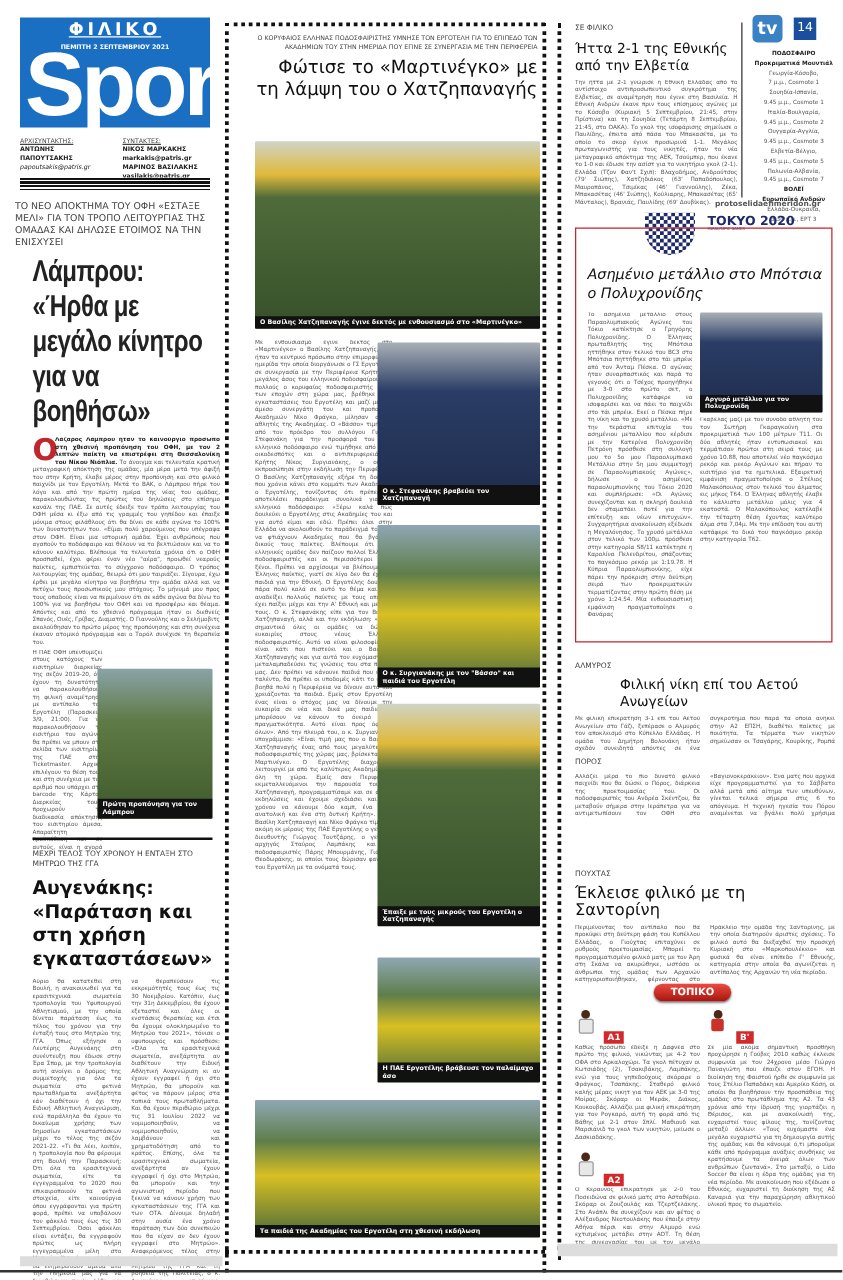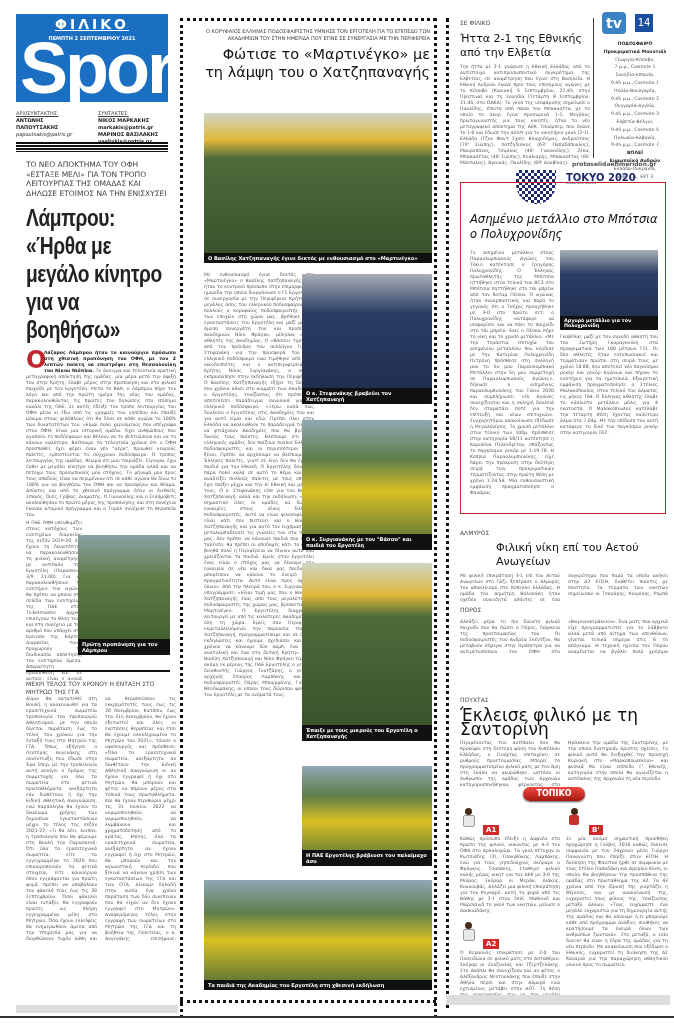--- a/index.html
+++ b/index.html
@@ -80,36 +80,37 @@
   </div>
   <div class="r">
     <div class="lbl">ΣΥΝΤΑΚΤΕΣ:</div>
     <div style="font-weight:bold">ΝΙΚΟΣ ΜΑΡΚΑΚΗΣ  markakis@patris.gr</div>
     <div style="font-weight:bold">ΜΑΡΙΝΟΣ ΒΑΣΙΛΑΚΗΣ  vasilakis@patris.gr</div>
   </div>
 </div>
 <div class="stripes"></div>
 
 <div class="col left" style="top:160px;">
-  <div class="kicker" style="margin-left:14px;">ΤΟ ΝΕΟ ΑΠΟΚΤΗΜΑ ΤΟΥ ΟΦΗ «ΕΣΤΑΞΕ ΜΕΛΙ» ΓΙΑ ΤΟΝ ΤΡΟΠΟ ΛΕΙΤΟΥΡΓΙΑΣ ΤΗΣ ΟΜΑΔΑΣ ΚΑΙ ΔΗΛΩΣΕ ΕΤΟΙΜΟΣ ΝΑ ΤΗΝ ΕΝΙΣΧΥΣΕΙ</div>
+  <div class="kicker" style="">ΤΟ ΝΕΟ ΑΠΟΚΤΗΜΑ ΤΟΥ ΟΦΗ «ΕΣΤΑΞΕ ΜΕΛΙ» ΓΙΑ ΤΟΝ ΤΡΟΠΟ ΛΕΙΤΟΥΡΓΙΑΣ ΤΗΣ ΟΜΑΔΑΣ ΚΑΙ ΔΗΛΩΣΕ ΕΤΟΙΜΟΣ ΝΑ ΤΗΝ ΕΝΙΣΧΥΣΕΙ</div>
   <div class="headline-cond" style="margin:6px 0 6px 14px;width:190px;">Λάμπρου: «Ήρθα με μεγάλο κίνητρο για να βοηθήσω»</div>
   <div class="body" style="margin-left:14px;width:150px;height:185px;overflow:hidden;">
     <span class="dropcap">Ο</span>
     <b>Λάζαρος Λάμπρου ήταν το καινούργιο πρόσωπο στη χθεσινή προπόνηση του ΟΦΗ, με τον 2 λεπτών παίκτη να επιστρέφει στη Θεσσαλονίκη του Νίκου Νιόπλια.</b>
     <span>Το άνοιγμα και τελευταία κρατική μεταγραφική απόκτηση της ομάδας, μία μέρα μετά την άφιξή του στην Κρήτη, έλαβε μέρος στην προπόνηση και στο φιλικό παιχνίδι με τον Εργοτέλη. Μετά το ΒΑΚ, ο Λάμπρου πήρε τον λόγο και από την πρώτη ημέρα της νέας του ομάδας, παρακολουθώντας τις πρώτες του δηλώσεις στο επίσημο κανάλι της ΠΑΕ. Σε αυτές έδειξε τον τρόπο λειτουργίας του ΟΦΗ μέσα κι έξω από τις γραμμές του γηπέδου και έπαιξε μόνιμα στους φιλάθλους ότι θα δίνει σε κάθε αγώνα το 100% των δυνατοτήτων του. «Είμαι πολύ χαρούμενος που υπέγραψα στον ΟΦΗ. Είναι μια ιστορική ομάδα. Έχει ανθρώπους που αγαπούν το ποδόσφαιρο και θέλουν να το βελτιώσουν και να το κάνουν καλύτερο. Βλέπουμε τα τελευταία χρόνια ότι ο ΟΦΗ προσπαθεί, έχει φέρει έναν νέο "αέρα", προωθεί νεαρούς παίκτες, εμπιστεύεται το σύγχρονο ποδόσφαιρο. Ο τρόπος λειτουργίας της ομάδας, θεωρώ ότι μου ταιριάζει. Σίγουρα, έχω έρθει με μεγάλο κίνητρο να βοηθήσω την ομάδα αλλά και να πετύχω τους προσωπικούς μου στόχους. Το μήνυμά μου προς τους οπαδούς είναι να περιμένουν ότι σε κάθε αγώνα θα δίνω το 100% για να βοηθήσω τον ΟΦΗ και να προσφέρω και θέαμα. Απόντες και από το χθεσινό πρόγραμμα ήταν οι διεθνείς Σπανός, Ουές, Γρίβας, Διαματής. Ο Γιαννούλης και ο Σελήμοβιτς ακολούθησαν το πρώτο μέρος της προπόνησης και στη συνέχεια έκαναν ατομικό πρόγραμμα και ο Τορόλ συνέχισε τη θεραπεία του.</span>
   </div>
 </div>
 <div class="body" style="position:absolute;left:26px;top:520px;width:56px;height:160px;overflow:hidden;">Η ΠΑΕ ΟΦΗ υπενθυμίζει στους κατόχους των εισιτηρίων διαρκείας της σεζόν 2019-20, ότι έχουν τη δυνατότητα να παρακολουθήσουν τη φιλική αναμέτρηση με αντίπαλο τον Εργοτέλη (Παρασκευή 3/9, 21:00). Για να παρακολουθήσουν το εισιτήριο του αγώνα, θα πρέπει να μπουν στη σελίδα των εισιτηρίων της ΠΑΕ στην Ticketmaster. Αρχικά επιλέγουν το θέση τους και στη συνέχεια με τον αριθμό που υπάρχει στο barcode της Κάρτας Διαρκείας τους, προχωρούν τη διαδικασία απόκτησης του εισιτηρίου άμεσα. Απαραίτητη προϋπόθεση και σε αυτούς, είναι η αγορά της Κάρτας Φίλου ΟΦΗ (10 ευρώ το κόστος).</div>
 <div class="photo ph-green" style="left:78px;top:535px;width:92px;height:120px;">
   <div class="cap">Πρώτη προπόνηση για τον Λάμπρου</div>
 </div>
 <div style="position:absolute;left:26px;top:670px;width:144px;border-top:2px solid #111;"></div>
 
 <div class="col left" style="top:680px;">
   <div class="kicker" style="margin-left:14px;font-size:6px;line-height:8px;">ΜΕΧΡΙ ΤΕΛΟΣ ΤΟΥ ΧΡΟΝΟΥ Η ΕΝΤΑΞΗ ΣΤΟ ΜΗΤΡΩΟ ΤΗΣ ΓΓΑ</div>
+  <div class="headline lg" style="margin:5px 0 6px 14px;width:150px;">Αυγενάκης: «Παράταση και στη χρήση εγκαταστάσεων»</div>
   <div class="body two" style="margin-left:14px;width:150px;height:250px;overflow:hidden;">Αύριο θα κατατεθεί στη Βουλή, η ανακοινωθεί για τα ερασιτεχνικά σωματεία τροπολογία του Υφυπουργού Αθλητισμού, με την οποία δίνεται παράταση έως το τέλος του χρόνου για την ένταξή τους στο Μητρώο της ΓΓΑ. Όπως εξήγησε ο Λευτέρης Αυγενάκης στη συνέντευξη που έδωσε στην Έρα Σπορ, με την τροπολογία αυτή ανοίγει ο δρόμος της συμμετοχής για όλα τα σωματεία στο φετινά πρωταθλήματα ανεξάρτητα εάν διαθέτουν ή όχι την Ειδική Αθλητική Αναγνώριση, ενώ παράλληλα θα έχουν το δικαίωμα χρήσης των δημοσίων εγκαταστάσεων μέχρι το τέλος της σεζόν 2021-22. «Τι θα λέει, λοιπόν, η τροπολογία που θα φέρουμε στη Βουλή την Παρασκευή; Ότι όλα τα ερασιτεχνικά σωματεία, είτε τα εγγεγραμμένα το 2020 που επικαιροποιούν τα φετινά στοιχεία, είτε καινούργια όπου εγγράφονται για πρώτη φορά, πρέπει να υποβάλουν τον φάκελό τους έως τις 30 Σεπτεμβρίου. Όσοι φάκελοι είναι εντάξει, θα εγγραφούν πρώτες ως πλήρη εγγεγραμμένα μέλη στο Μητρώο. Όσα έχουν ελλείψεις θα ενημερωθούν άμεσα από την Υπηρεσία μας για να διορθώσουν τυχόν λάθη και να θεραπεύσουν τις εκκρεμότητές τους έως τις 30 Νοεμβρίου. Κατόπιν, έως την 31η Δεκεμβρίου, θα έχουν εξεταστεί και όλες οι ενστάσεις θεραπείας και έτσι θα έχουμε ολοκληρωμένο το Μητρώο του 2021», τόνισε ο υφυπουργός και πρόσθεσε: «Όλα τα ερασιτεχνικά σωματεία, ανεξάρτητα αν διαθέτουν την Ειδική Αθλητική Αναγνώριση κι αν έχουν εγγραφεί ή όχι στο Μητρώο, θα μπορούν και φέτος να πάρουν μέρος στα τοπικά τους πρωταθλήματα. Και θα έχουν περιθώριο μέχρι τις 31 Ιουλίου 2022 να νομιμοποιηθούν, να νομιμοποιηθούν, να λαμβάνουν και χρηματοδότηση από το κράτος. Επίσης, όλα τα ερασιτεχνικά σωματεία, ανεξάρτητα αν έχουν εγγραφεί ή όχι στο Μητρώο, θα μπορούν και την αγωνιστική περίοδο που ξεκινά να κάνουν χρήση των εγκαταστάσεων της ΓΓΑ και των ΟΤΑ. Δίνουμε δηλαδή στην ουσία ένα χρόνο παράταση των δύο συνεπειών που θα είχαν αν δεν έχουν εγγραφεί στο Μητρώο». Αναφερόμενος τέλος στην εγγραφή των σωματείων στο Μητρώο της ΓΓΑ και τη βοήθεια της Πολιτείας, ο κ. Αυγενάκης επισήμανε: «Διαβλέπω ότι όλο και περισσότερα ερασιτεχνικά σωματεία το κατανοούν. Θα ξεπεράσουμε τα 5.000-5.500 εγγεγραμμένα σωματεία, από 4.000 που ήταν το 2020. Πέρσι δώσαμε 13,5 εκατομμύρια ευρώ στα ερασιτεχνικά σωματεία και τώρα, το φθινόπωρο, θέλουμε να τελειώσει αυτή η διαδικασία του Μητρώου για να δώσουμε προκαταβολή, ενόψει της επόμενης χρονιάς».</div>
 </div>
 <div style="position:absolute;left:16px;top:1005px;width:162px;height:8px;background:#ddd;"></div>
 
 <div class="dotted-v" style="left:180px;top:18px;height:1000px;"></div>
 <div class="dotted-h" style="left:180px;top:18px;width:256px;"></div>
 <div class="dotted-v" style="left:434px;top:18px;height:1000px;"></div>
 <div class="dotted-h" style="left:180px;top:1000px;width:256px;"></div>
 
 <div class="col mid" style="top:28px;left:204px;width:226px;text-align:right;">
@@ -191,21 +192,21 @@
   <div class="kicker" style="font-size:6px;">ΑΛΜΥΡΟΣ</div>
   <div class="headline" style="margin-top:3px;font-size:11px;line-height:14px;margin-left:36px;">Φιλική νίκη επί του Αετού Ανωγείων</div>
   <div class="body two" style="margin-top:4px;height:32px;overflow:hidden;">Με φιλική επικράτηση 3-1 επί του Αετού Ανωγείων στο Γάζι, ξεπέρασε ο Αλμυρός τον αποκλεισμό στο Κύπελλο Ελλάδας. Η ομάδα του Δημήτρη Βολονάκη ήταν σχεδόν συνειδητά απόντες σε ένα συγκρότημα που παρά τα οποία ανήκει στην Α2 ΕΠΣΗ, διαθέτει παίκτες με ποιότητα. Τα τέρματα των νικητών σημείωσαν οι Τσαγάρης, Κουρίκης, Ρομπά ενώ για τους Ανωγειανούς είχε μειώσει προσωρινά σε 2-1 ο Κανάς.</div>
 </div>
 <div style="position:absolute;left:460px;top:605px;width:208px;">
   <div class="kicker" style="font-size:6px;">ΠΟΡΟΣ</div>
   <div class="body two" style="margin-top:4px;height:38px;overflow:hidden;">Αλλάζει μέρα το πιο δυνατό φιλικό παιχνίδι που θα δώσει ο Πόρος, διάρκεια της προετοιμασίας του. Οι ποδοσφαιριστές του Ανδρέα Σκέντζου, θα μεταβούν σήμερα στην Ιεράπετρα για να αντιμετωπίσουν τον ΟΦΗ στο «Βαγιονοκεράκειον». Ένα ματς που αρχικά είχε προγραμματιστεί για το Σάββατο αλλά μετά από αίτημα των υπευθύνων, γίνεται τελικά σήμερα στις 6 το απόγευμα. Η τεχνική ηγεσία του Πόρου αναμένεται να βγάλει πολύ χρήσιμα συμπεράσματα για την οικονομική κατάσταση των διαθέσιμων παικτών, οι οποίοι θα μπορέσουν δυνάμεις με μία ομάδα μεγαλύτερης κατηγορίας.</div>
 </div>
 <div style="position:absolute;left:460px;top:695px;width:208px;">
   <div class="kicker" style="font-size:6px;">ΠΟΥΧΤΑΣ</div>
-  <div class="headline" style="margin-top:3px;font-size:17px;line-height:14px;">Έκλεισε φιλικό με τη Σαντορίνη</div>
+  <div class="headline" style="margin-top:3px;font-size:13px;line-height:14px;">Έκλεισε φιλικό με τη Σαντορίνη</div>
   <div class="body two" style="margin-top:4px;height:48px;overflow:hidden;">Περιμένοντας τον αντίπαλο που θα προκύψει στη δεύτερη φάση του Κυπέλλου Ελλάδας, ο Γιούχτας επιταχύνει σε ρυθμούς προετοιμασίας. Μπορεί το προγραμματισμένο φιλικό ματς με τον Άρη στη Σκάλα να ακυρώθηκε, ωστόσο οι άνθρωποι της ομάδας των Αρχανών κατηγοριοποιήθηκαν, φέρνοντας στο Ηράκλειο την ομάδα της Σαντορίνης, με την οποία διατηρούν άριστες σχέσεις. Το φιλικό αυτό θα διεξαχθεί την προσεχή Κυριακή στο «Μαρκοπουλέκειο» και φυσικά θα είναι επίπεδο Γ' Εθνικής, κατηγορία στην οποία θα αγωνίζεται η αντίπαλος της Αρχανών τη νέα περίοδο.</div>
 </div>
 
 <div class="topiko">ΤΟΠΙΚΟ</div>
 
 <div style="position:absolute;left:460px;top:808px;width:100px;height:190px;overflow:hidden;">
   <div style="margin-bottom:4px;">
     <span class="player white"></span>
     <span class="badge">Α1</span>
     <div class="body" style="height:82px;overflow:hidden;">Καθώς πρόσωπο έδειξε η Δαφνέα στο πρώτο της φιλικό, νικώντας με 4-2 τον ΟΦΑ στο Αρκαλοχώρι. Τα γκολ πέτυχαν οι Κωτσιάδης (2), Τσακιβάκης, Λαμπάκης, ενώ για τους γηπεδούχους σκόραρε ο Φράγκος, Τσαπάκης. Σταθερό φιλικό καλής μέρας νικητ για τον ΑΕΚ με 3-0 της Μοίρας. Σκόραρ οι Μεράκ, Διάκος, Κουκουβάς. Αλλάζει μια φιλική επικράτηση για τον Ρογκαρό, αυτή τη φορά από τις Βάθης με 2-1 στον Σπλί. Μαθιουδ και Μαρσιάνιδ το γκολ των νικητών, μείωσε ο Δασκιαδάκης.</div>

